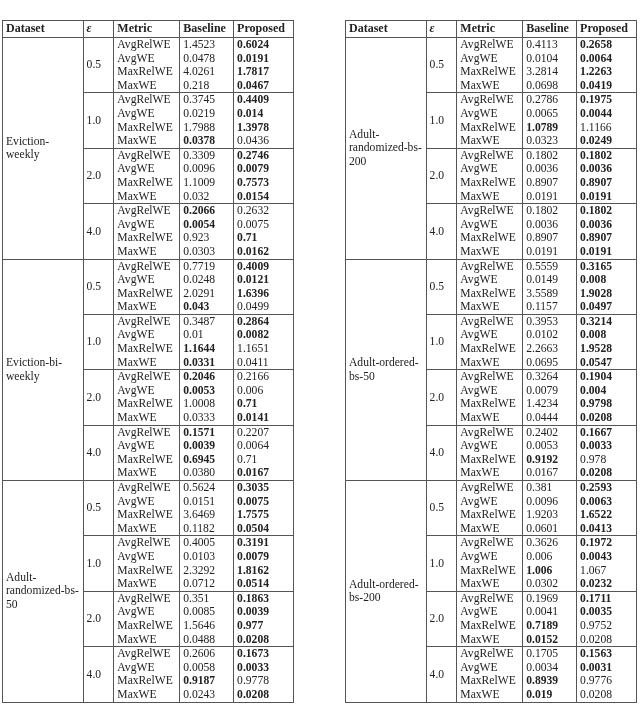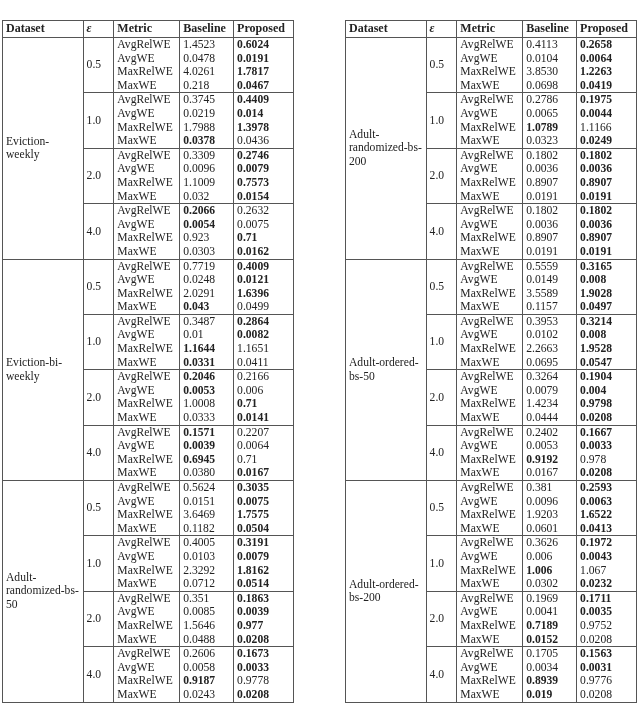--- a/index.html
+++ b/index.html
@@ -320,21 +320,21 @@
         <td class="b">0.4113</td>
         <td class="p bold">0.2658</td>
       </tr>
       <tr>
         <td class="m">AvgWE</td>
         <td class="b">0.0104</td>
         <td class="p bold">0.0064</td>
       </tr>
       <tr>
         <td class="m">MaxRelWE</td>
-        <td class="b">3.8530</td>
+        <td class="b">3.2814</td>
         <td class="p bold">1.2263</td>
       </tr>
       <tr class="last">
         <td class="m">MaxWE</td>
         <td class="b">0.0698</td>
         <td class="p bold">0.0419</td>
       </tr>
       <tr class="first">
         <td rowspan="4">1.0</td>
         <td class="m">AvgRelWE</td>

